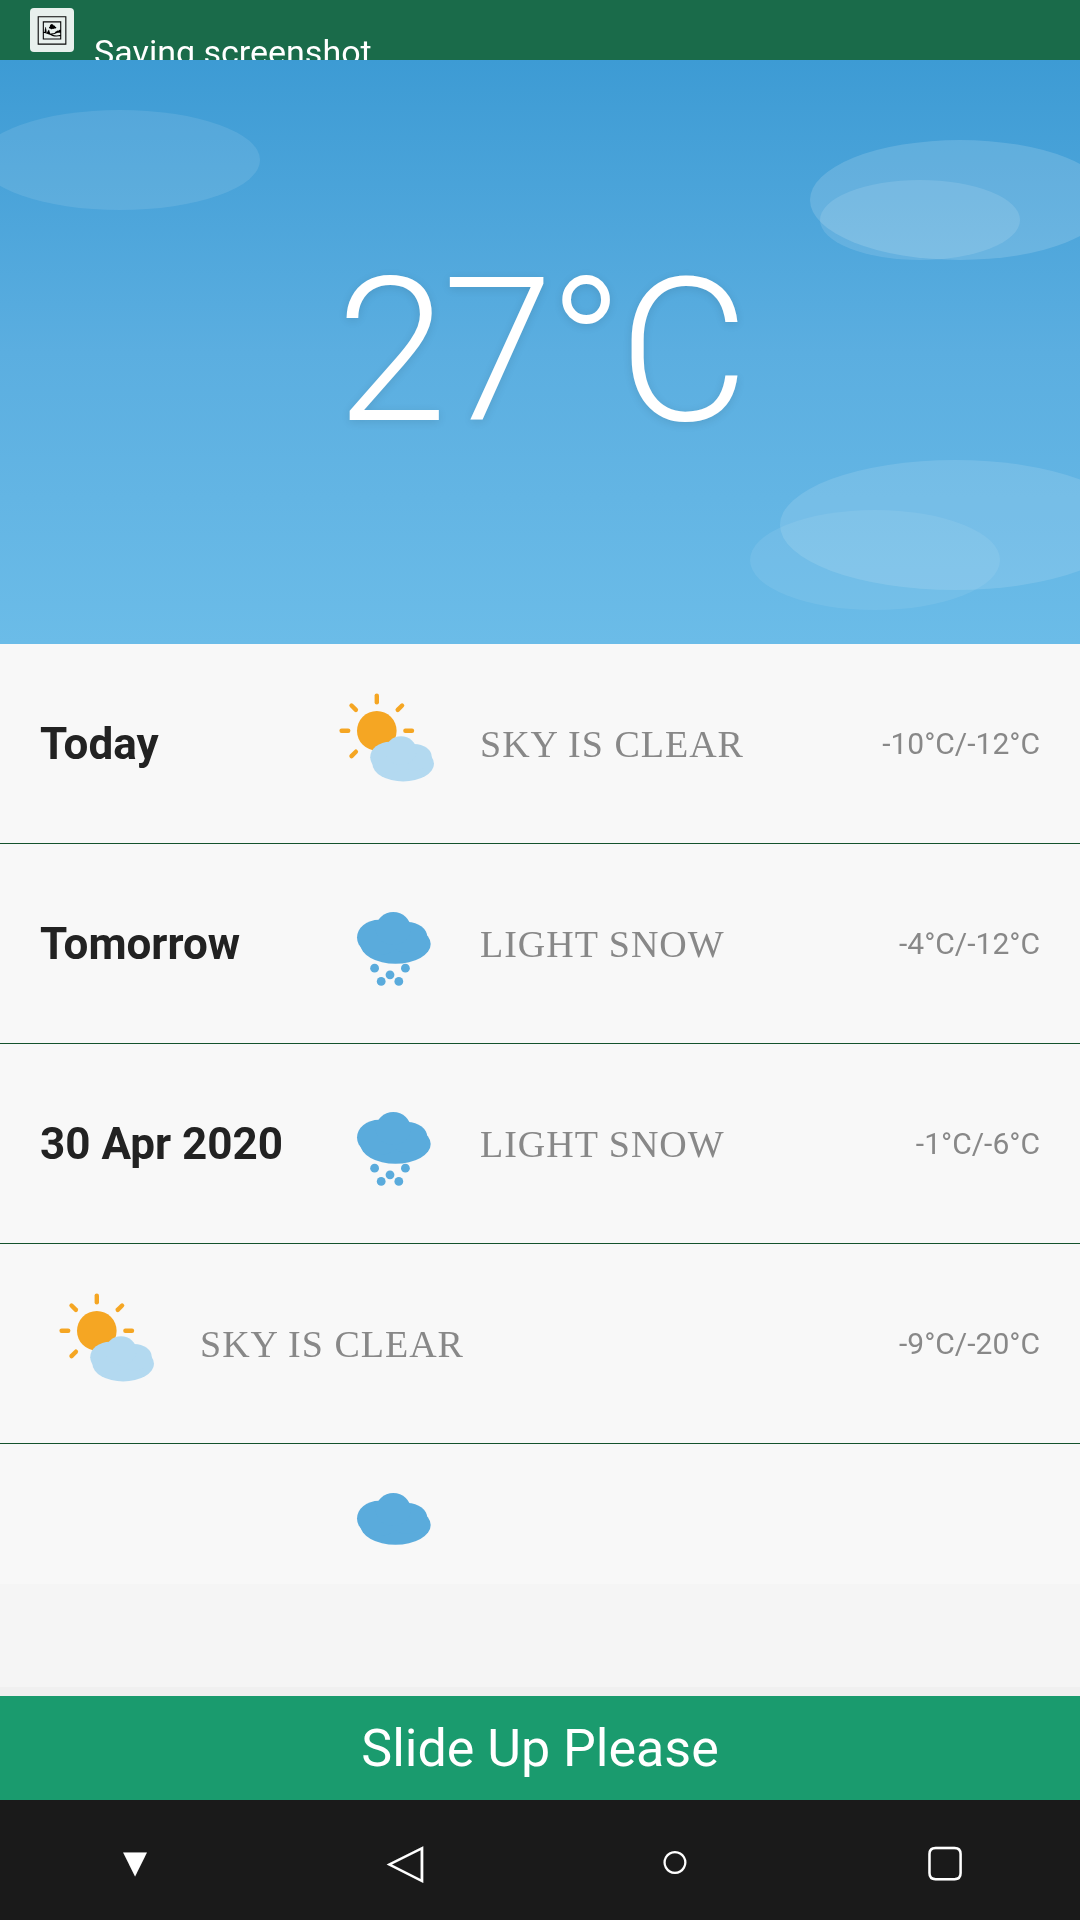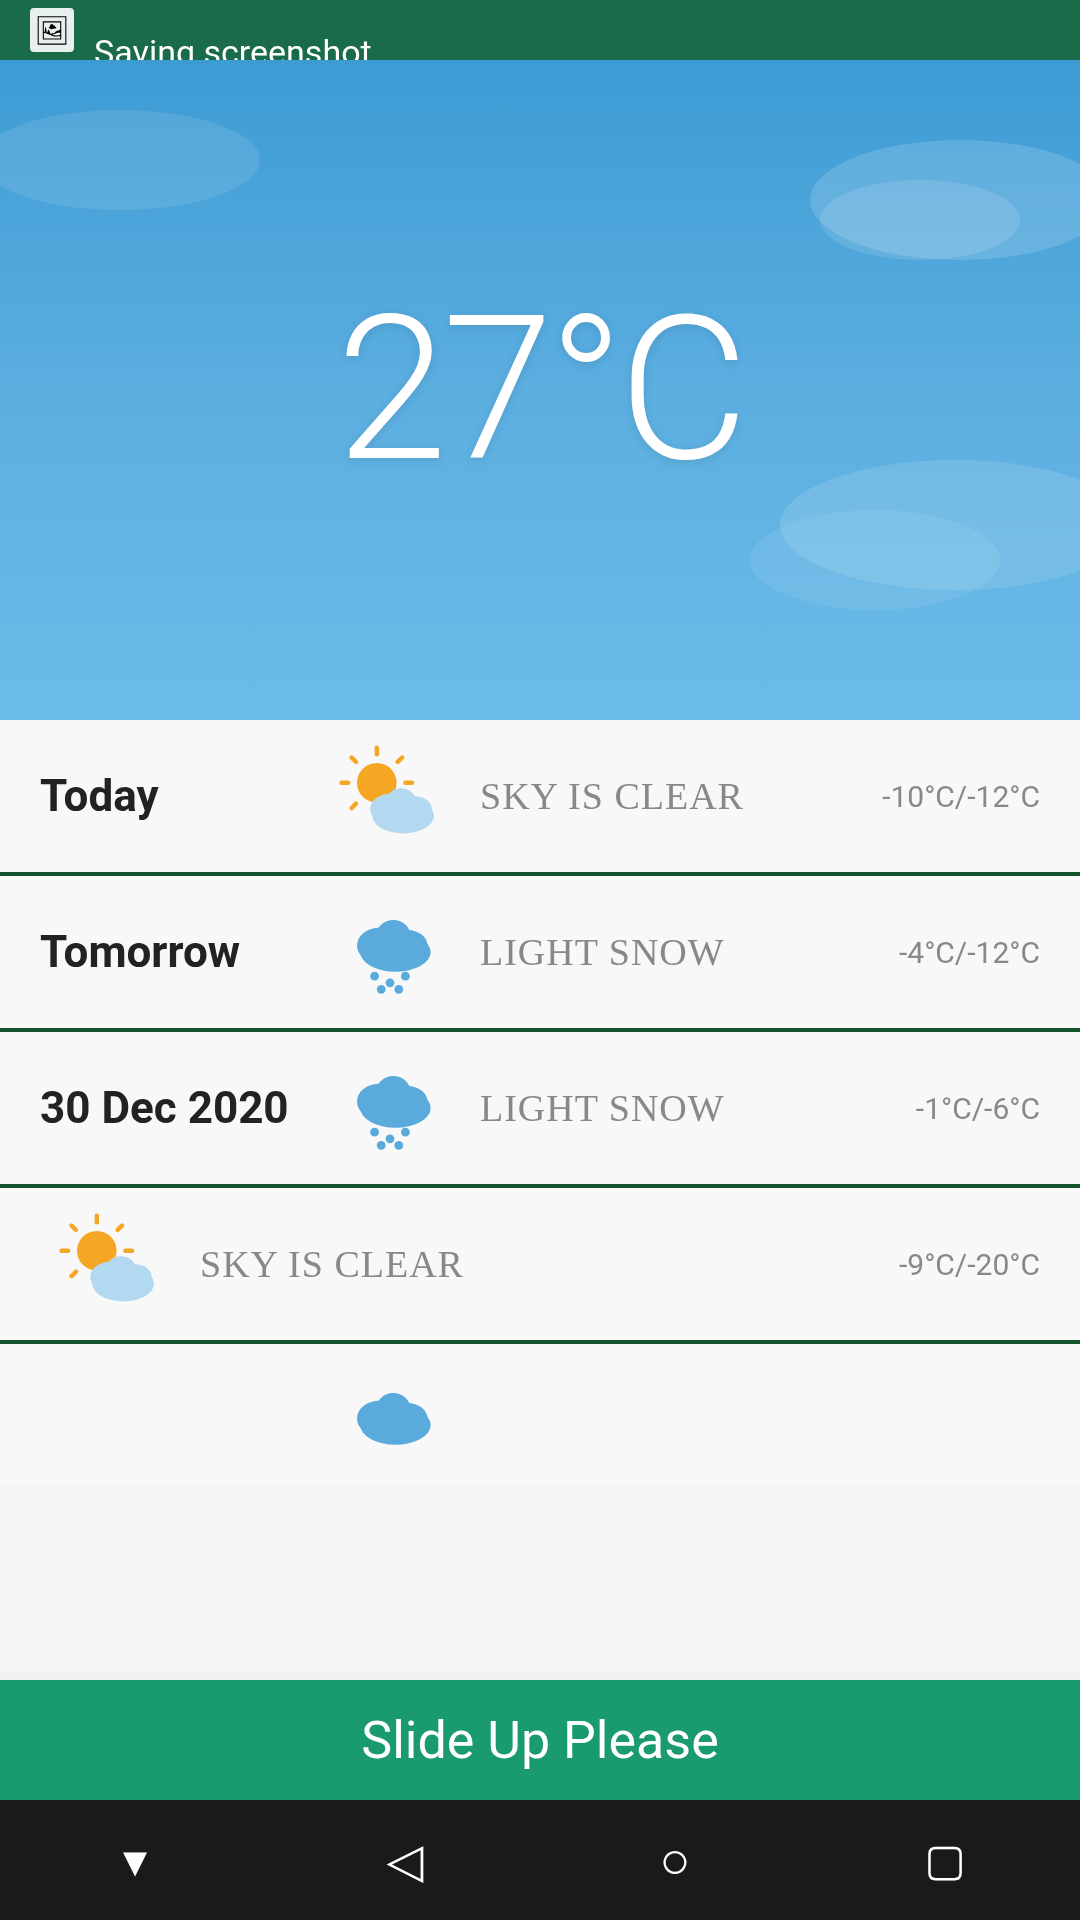--- a/index.html
+++ b/index.html
@@ -38,21 +38,21 @@
     }
 
     #status-bar-text {
       color: white;
       font-size: 34px;
       margin-top: 44px;
     }
 
     
     #hero {
-      height: 660px;
+      height: 584px;
       background: linear-gradient(180deg, #3d9bd4 0%, #5baee0 50%, #6bbce8 100%);
       display: flex;
       align-items: center;
       justify-content: center;
       position: relative;
       overflow: hidden;
       flex-shrink: 0;
     }
 
     
@@ -110,22 +110,22 @@
       flex: 1;
       background: #f5f5f5;
       display: flex;
       flex-direction: column;
     }
 
     .forecast-row {
       display: flex;
       align-items: center;
       padding: 0 40px;
-      height: 156px;
-      border-bottom: 4px solid #14532d;
+      height: 200px;
+      border-bottom: 1px solid #14532d;
       background: #f8f8f8;
     }
 
     .forecast-day {
       width: 280px;
       font-size: 44px;
       font-weight: 700;
       color: #222;
       flex-shrink: 0;
     }
@@ -157,21 +157,21 @@
 
     
     .weather-icon-sunny-cloudy svg,
     .weather-icon-snow svg {
       width: 110px;
       height: 110px;
     }
 
     
     #slide-up {
-      height: 120px;
+      height: 104px;
       background: #1a9b6e;
       display: flex;
       align-items: center;
       justify-content: center;
       flex-shrink: 0;
       margin-top: 9px;
     }
 
     #slide-up-text {
       color: white;
@@ -262,21 +262,21 @@
         <circle cx="64" cy="72" r="4" fill="#5aabdc"></circle>
         <circle cx="42" cy="84" r="4" fill="#5aabdc"></circle>
         <circle cx="58" cy="84" r="4" fill="#5aabdc"></circle>
       </svg>
     </div>
     <div class="forecast-condition">LIGHT SNOW</div>
     <div class="forecast-temp">-4°C/-12°C</div>
   </div>
 
   <div class="forecast-row">
-    <div class="forecast-day">30 Dec 2020</div>
+    <div class="forecast-day">30 Apr 2020</div>
     <div class="forecast-icon weather-icon-snow">
       <svg viewBox="0 0 100 100" xmlns="http://www.w3.org/2000/svg">
         <ellipse cx="55" cy="50" rx="32" ry="18" fill="#5aabdc"></ellipse>
         <ellipse cx="40" cy="44" rx="20" ry="16" fill="#5aabdc"></ellipse>
         <ellipse cx="66" cy="44" rx="18" ry="14" fill="#5aabdc"></ellipse>
         <ellipse cx="53" cy="36" rx="16" ry="15" fill="#5aabdc"></ellipse>
         <circle cx="36" cy="72" r="4" fill="#5aabdc"></circle>
         <circle cx="50" cy="78" r="4" fill="#5aabdc"></circle>
         <circle cx="64" cy="72" r="4" fill="#5aabdc"></circle>
         <circle cx="42" cy="84" r="4" fill="#5aabdc"></circle>

